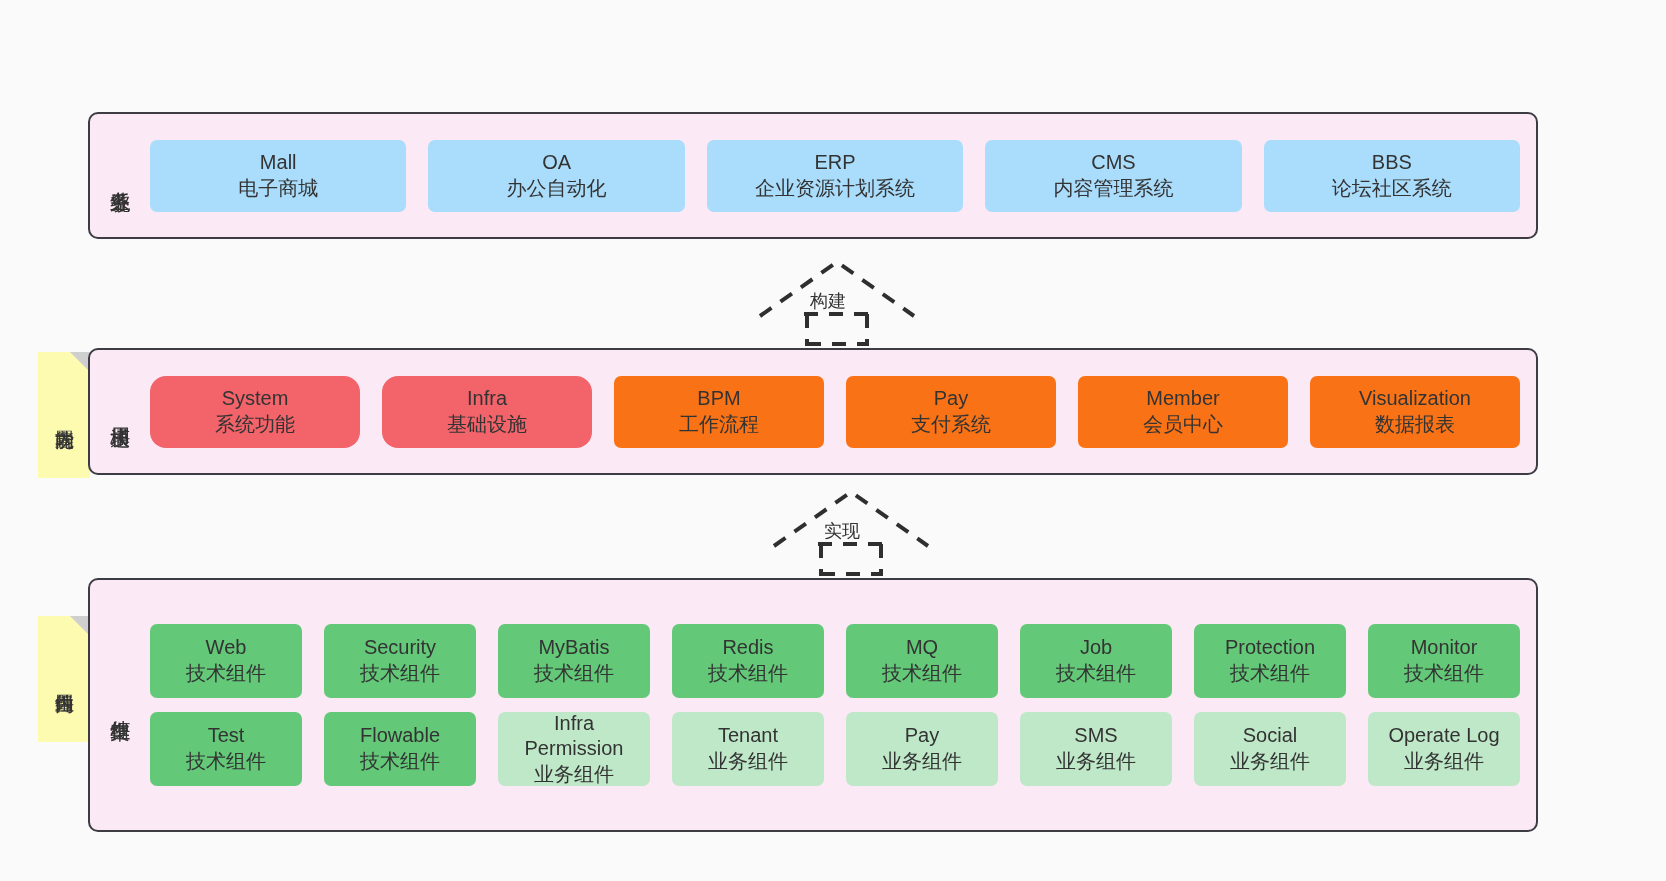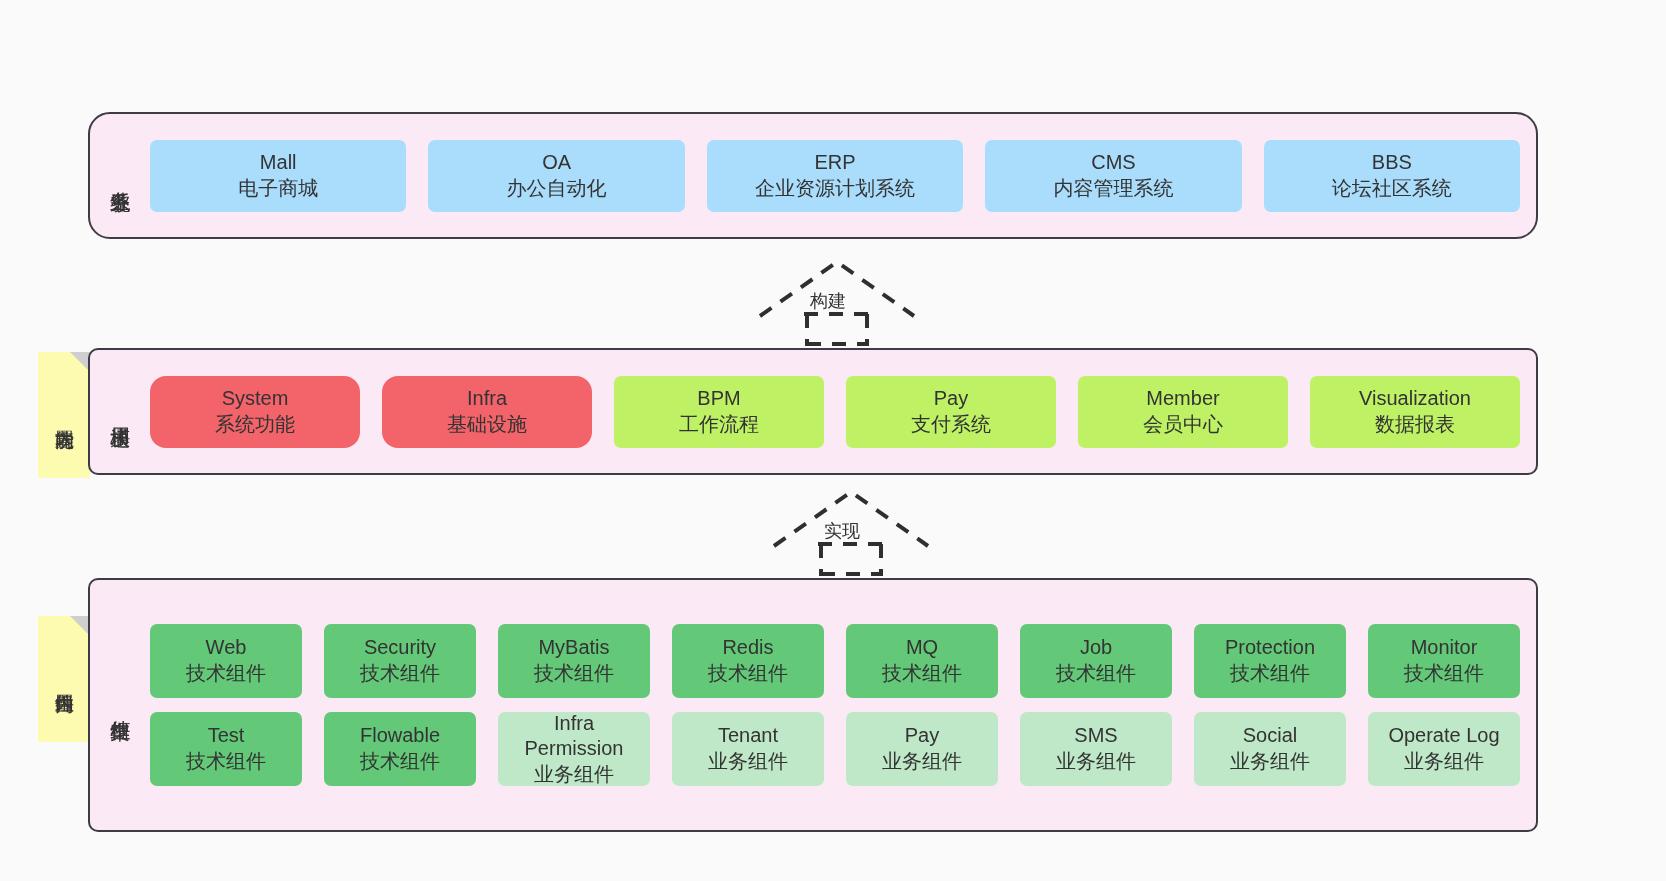--- a/index.html
+++ b/index.html
@@ -84,26 +84,26 @@
     color: #333333;
     padding: 4px 6px;
     user-select: none;
   }
   .node .n-en { white-space: normal; }
   .node .n-cn { white-space: nowrap; }
 
   
   .c-blue       { background: #aadcfb; }
   .c-red        { background: #f2636a; border-radius: 16px; }
-  .c-pink       { background: #bef264; text-align: center; }
+  .c-pink       { background: #f97316; text-align: center; }
   .c-green      { background: #63c878; }
   .c-lightgreen { background: #bfe8c8; }
 
   
-  #layer-business  { left: 88px;  top: 112px; width: 1450px; height: 127px; border-radius: 22px; }
+  #layer-business  { left: 88px;  top: 112px; width: 1450px; height: 127px; }
   #layer-common    { left: 88px;  top: 348px; width: 1450px; height: 127px; }
   #layer-framework { left: 88px;  top: 578px; width: 1450px; height: 254px; }
 
   #layer-business  .node,
   #layer-common    .node { height: 72px; }
   #layer-framework .node { height: 74px; }
 
   
   .note {
     position: absolute;

